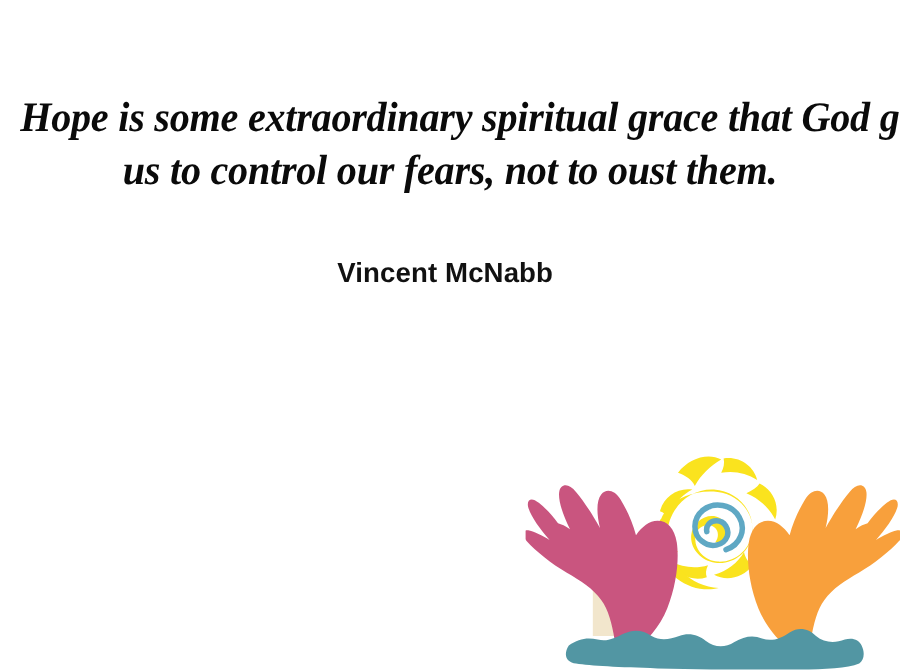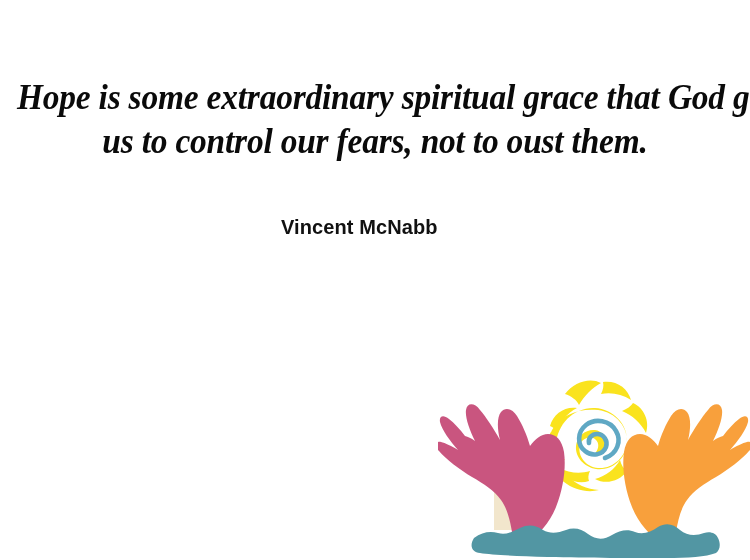--- a/index.html
+++ b/index.html
@@ -43,21 +43,21 @@
     transform-origin: center center;
   }
 
   
   #attribution {
     position: absolute;
     left: 281px;
     top: 212px;
     font-family: "Liberation Sans", sans-serif;
     font-weight: bold;
-    font-size: 20px;
+    font-size: 23px;
     line-height: 30px;
     color: #111111;
     letter-spacing: 0.1px;
     white-space: nowrap;
   }
 
   
   #illustration {
     position: absolute;
     left: 438px;

